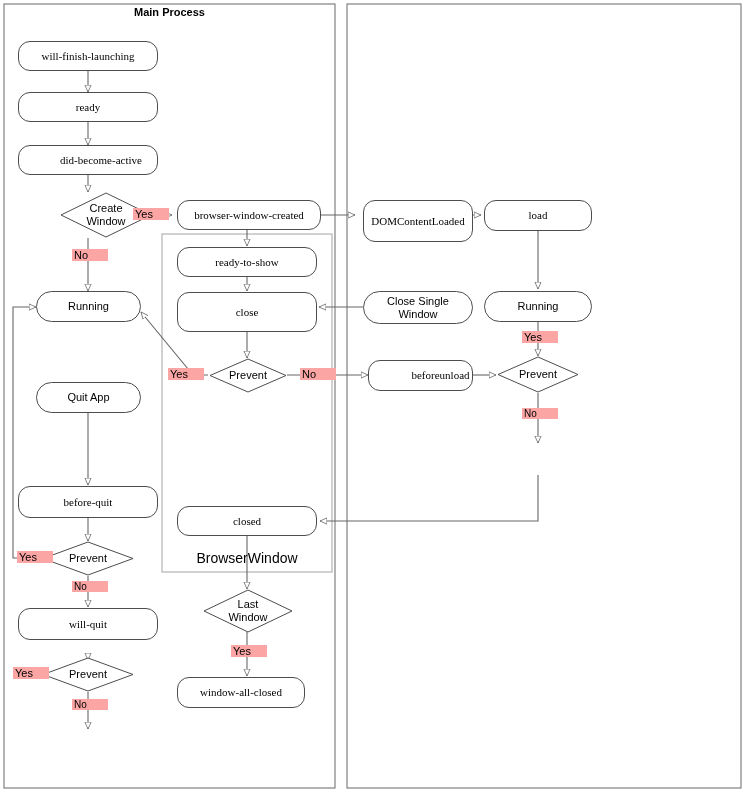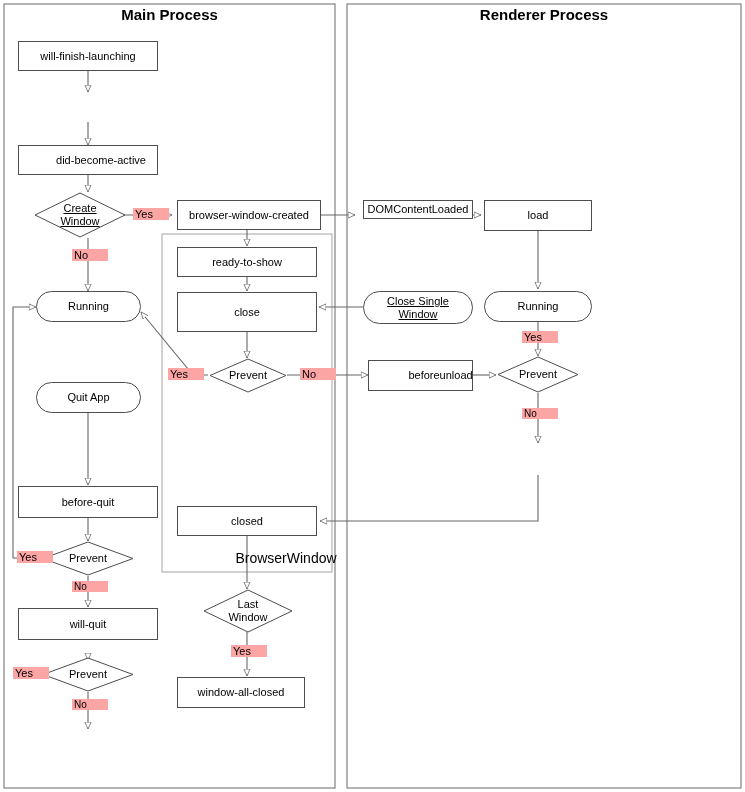--- a/index.html
+++ b/index.html
@@ -18,49 +18,49 @@
   }
   #svg-layer {
     position: absolute;
     left: 0;
     top: 0;
     width: 745px;
     height: 792px;
   }
   .lane-title {
     position: absolute;
-    font-size: 15px;
+    font-size: 11px;
     font-weight: bold;
     color: #000000;
     text-align: center;
     white-space: nowrap;
   }
   .group-title {
     position: absolute;
     font-size: 14px;
     color: #000000;
     text-align: center;
     white-space: nowrap;
-    padding-left: 39px;
   }
   .node {
     position: absolute;
     box-sizing: border-box;
     display: flex;
     align-items: center;
     justify-content: center;
     text-align: center;
     font-size: 11px;
     line-height: 1.15;
     color: #000000;
     background: #ffffff;
     border: 1px solid #4d4d4d;
   }
   .node.rect {
-    border-radius: 0;
+    border-radius: 12px;
+    font-family: Liberation Serif, serif;
   }
   .node.stadium {
     border-radius: 999px;
   }
   .node.diamond {
     border: none;
     background: transparent;
   }
   .diamond-label {
     position: relative;
@@ -136,30 +136,30 @@
       <line x1="88" y1="576" x2="88" y2="607" marker-end="url(#arrowOpen)"></line>
       <line x1="88" y1="653" x2="88" y2="660" marker-end="url(#arrowOpen)"></line>
       <line x1="88" y1="692" x2="88" y2="729" marker-end="url(#arrowOpen)"></line>
 
       <path d="M 57 558 L 13 558 L 13 307 L 36 307" marker-end="url(#arrowOpen)"></path>
       <path d="M 57 674 L 13 674"></path>
     </g>
   </svg>
 
   <div class="lane-title" style="left:4px; top:6px; width:331px;">Main Process</div>
-  <div class="lane-title" style="left:347px; top:6px; width:394px;">Renderer Process</div>
 
   <div class="group-title" style="left:162px; top:550px; width:170px;">BrowserWindow</div>
 
   <div class="node rect" style="left:18px; top:41px; width:140px; height:30px;">will-finish-launching</div>
 
+  <div class="node rect" style="left:18px; top:92px; width:140px; height:30px;">ready</div>
 
   <div class="node rect" style="left:18px; top:145px; width:140px; height:30px;padding-left:26px;">did-become-active</div>
 
-  <div class="node diamond" style="left:34px; top:192px; width:92px; height:46px;text-decoration:underline;">
+  <div class="node diamond" style="left:60px; top:192px; width:92px; height:46px;">
     <svg width="92" height="46" style="position:absolute;left:0;top:0;">
       <polygon points="46,1 91,23 46,45 1,23" fill="#ffffff" stroke="#4d4d4d" stroke-width="1"></polygon>
     </svg>
     <div class="diamond-label">
       <div>Create</div>
       <div>Window</div>
     </div>
   </div>
 
   <div class="node stadium" style="left:36px; top:291px; width:105px; height:31px;">Running</div>
@@ -205,25 +205,25 @@
       <polygon points="45,1 89,22 45,43 1,22" fill="#ffffff" stroke="#4d4d4d" stroke-width="1"></polygon>
     </svg>
     <div class="diamond-label">
       <div>Last</div>
       <div>Window</div>
     </div>
   </div>
 
   <div class="node rect" style="left:177px; top:677px; width:128px; height:31px;">window-all-closed</div>
 
-  <div class="node rect" style="left:363px; top:200px; width:110px; height:19px;">DOMContentLoaded</div>
+  <div class="node rect" style="left:363px; top:200px; width:110px; height:42px;">DOMContentLoaded</div>
 
   <div class="node rect" style="left:484px; top:200px; width:108px; height:31px;">load</div>
 
-  <div class="node stadium" style="left:363px; top:291px; width:110px; height:33px; flex-direction:column;text-decoration:underline;">
+  <div class="node stadium" style="left:363px; top:291px; width:110px; height:33px; flex-direction:column;">
     <span>Close Single</span>
     <span>Window</span>
   </div>
 
   <div class="node stadium" style="left:484px; top:291px; width:108px; height:31px;">Running</div>
 
   <div class="node rect" style="left:368px; top:360px; width:105px; height:31px;padding-left:40px;">beforeunload</div>
 
   <div class="node diamond" style="left:497px; top:356px; width:82px; height:37px;">
     <svg width="82" height="37" style="position:absolute;left:0;top:0;">

